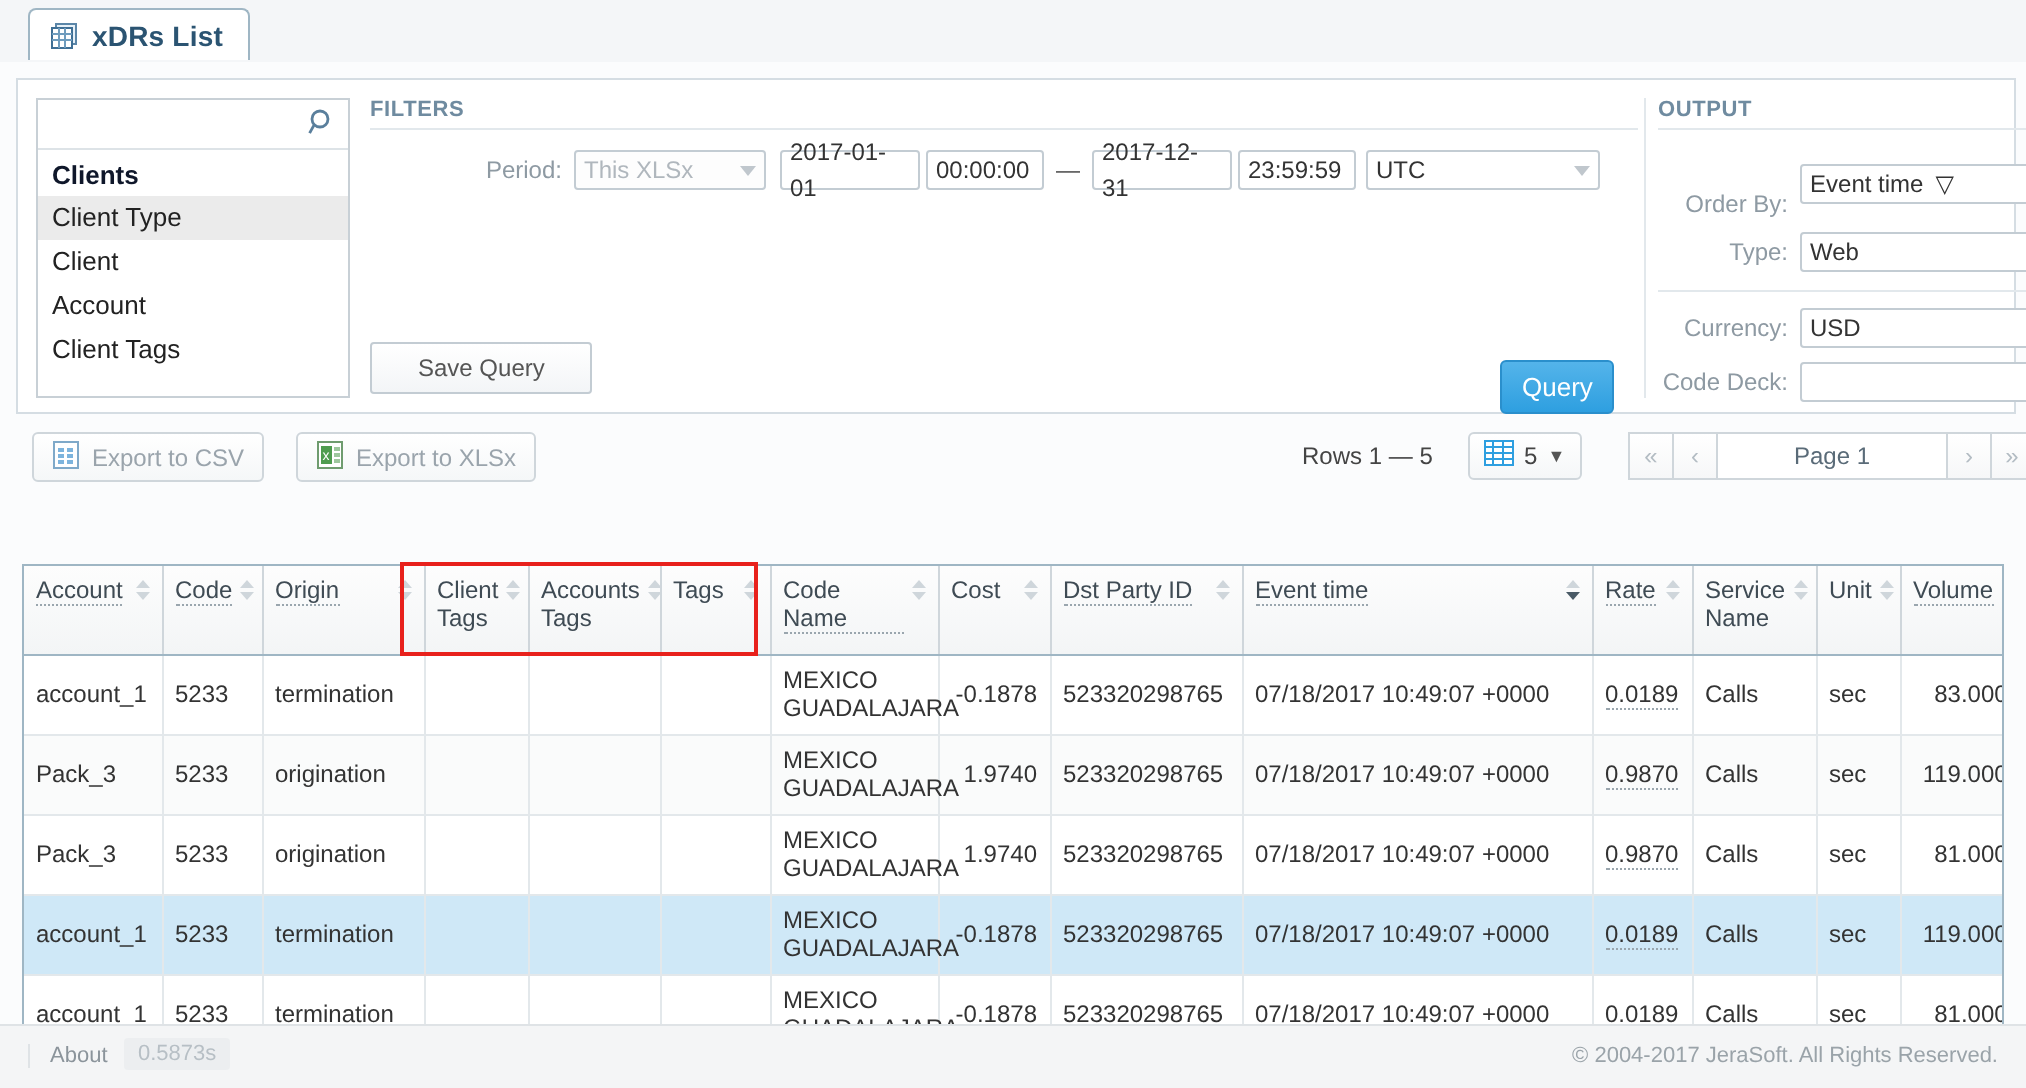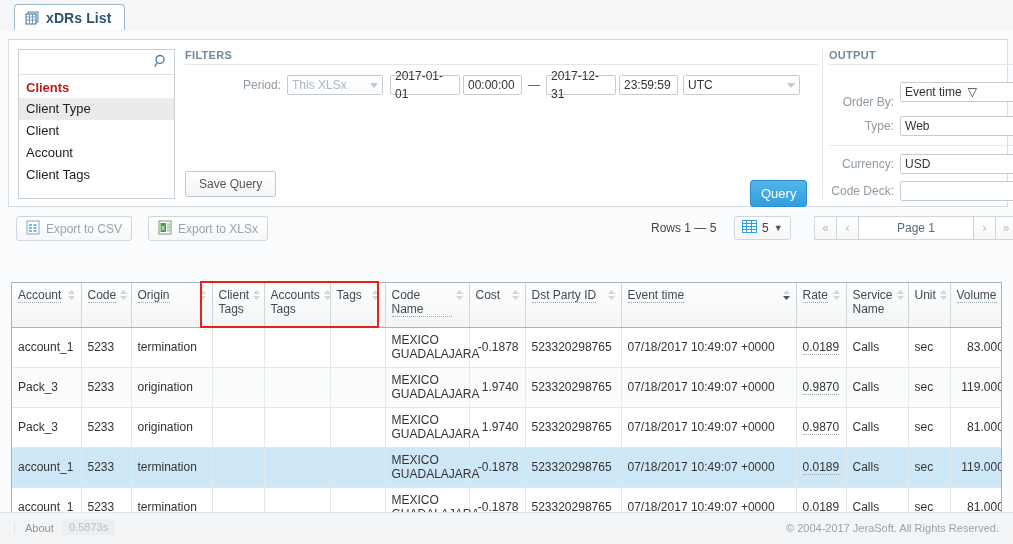--- a/index.html
+++ b/index.html
@@ -59,21 +59,21 @@
   .picker-search input{
     width:128px;height:23px;border:none;outline:none;
     padding:0 4px;font-size:12px;font-family:"Liberation Sans",sans-serif;
     background:transparent;box-sizing:border-box;
   }
   .search-icon{
     position:absolute;right:6px;top:4px;width:14px;height:14px;
   }
   .picker-list{padding:0;}
   .picker-group{
-    font-weight:bold;font-size:13px;color:#b91c1c;
+    font-weight:bold;font-size:13px;color:#0f172a;
     padding:5px 7px 3px 7px;
   }
   .picker-item{
     font-size:13px;color:#222;padding:3px 7px;line-height:16px;
     cursor:default;
   }
   .picker-item.sel{background:#ebebeb;}
   .picker-item.cut{height:6px;overflow:hidden;padding-top:0;padding-bottom:0;}
 
   
@@ -114,21 +114,21 @@
   .sortglyph{font-size:12px;color:#333;margin-left:6px;}
 
   .divider-h{
     border-top:1px solid #e2e8ec;margin:9px 0 8px 0;
   }
 
   
   .btn{
     border:1px solid #c3ccd3;background:linear-gradient(#ffffff,#f3f5f7);
     border-radius:2px;font-size:12px;color:#555;
-    padding:5px 13px;cursor:pointer;font-family:"Liberation Sans",sans-serif;
+    padding:5px 23px;cursor:pointer;font-family:"Liberation Sans",sans-serif;
   }
   .save-query{
     position:absolute;left:176px;top:131px;
   }
   .btn-primary{
     position:absolute;left:741px;top:140px;
     background:linear-gradient(#54b4ea,#2e9fe0);
     border:1px solid #2a8fcc;border-radius:3px;color:#fff;
     font-size:13px;padding:5px 10px;cursor:pointer;
     font-family:Liberation Sans, sans-serif;

